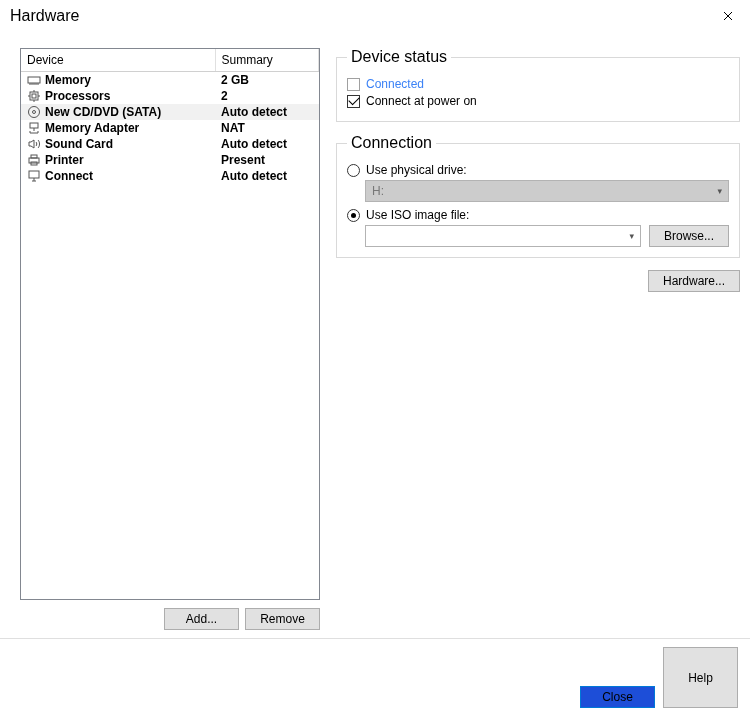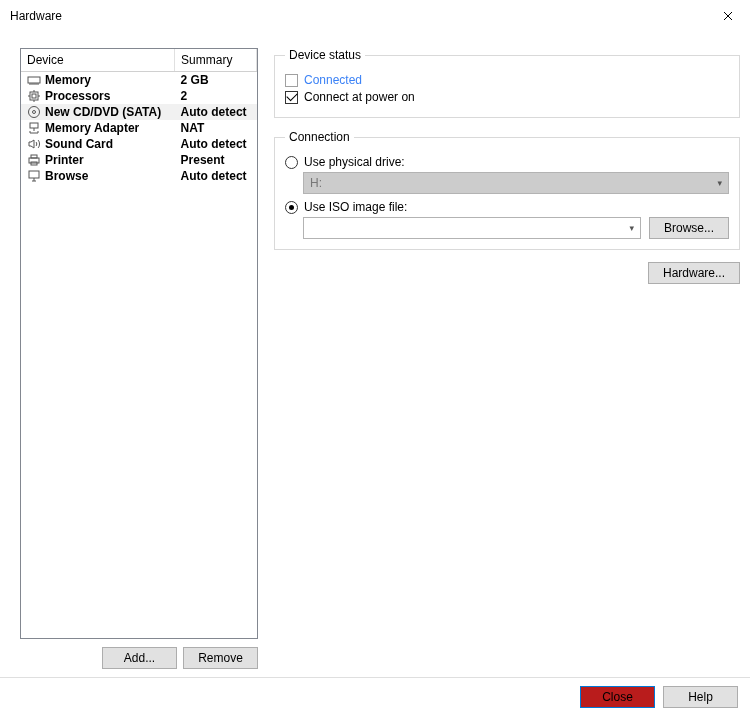--- a/index.html
+++ b/index.html
@@ -15,39 +15,39 @@
     display: flex;
     flex-direction: column;
   }
   .titlebar {
     height: 32px;
     display: flex;
     align-items: center;
     padding-left: 10px;
     border-bottom: 1px solid #fff;
   }
-  .titlebar .title { font-size: 12px; }
+  .titlebar .title { font-size: 16px; }
   .titlebar .close {
     margin-left: auto;
     width: 45px;
     height: 32px;
     display:flex;
     align-items:center;
     justify-content:center;
     font-size:14px;
     color:#000;
   }
   .content {
     flex: 1 1 auto;
     display: flex;
     padding: 16px 10px 8px 20px;
     gap: 16px;
   }
   .left-col {
-    width: 238px;
+    width: 300px;
     display: flex;
     flex-direction: column;
   }
   .device-list {
     flex: 1 1 auto;
     border: 1px solid #828790;
     background: #fff;
     font-size: 12px;
   }
   .device-list table {
@@ -102,21 +102,21 @@
     flex: 1 1 auto;
     display:flex;
     flex-direction:column;
     gap: 12px;
   }
   fieldset {
     border: 1px solid #d9d9d9;
     padding: 8px 10px 10px 10px;
     margin:0;
   }
-  legend { font-size:12px; padding: 0 4px; color:#000; }
+  legend { font-size:16px; padding: 0 4px; color:#000; }
   .chk-row, .radio-row {
     display:flex;
     align-items:center;
     gap: 6px;
     margin: 3px 0;
   }
   .chk, .rdo {
     width:13px; height:13px;
     border:1px solid #333;
     display:inline-flex;
@@ -164,21 +164,22 @@
   .advanced-row { display:flex; justify-content:flex-end; }
   .footer {
     border-top: 1px solid #dfdfdf;
     padding: 8px 12px;
     display:flex;
     justify-content:flex-end;
     gap: 8px;
   }
   button.primary {
     border: 1px solid #0078d7;
-    background: #b91c1c;
+    background: #1d4ed8;
+    margin-top: 39px;
   }
 </style>
 </head>
 <body>
 
 <div class="titlebar">
   <span class="title">Hardware</span>
   <div class="close" aria-label="Close">
     <svg width="10" height="10" viewBox="0 0 10 10">
         <path d="M1 1 L9 9 M9 1 L1 9" stroke="#000" stroke-width="1"></path>
@@ -286,21 +287,21 @@
             </tr>
             <tr>
               <td>
                 <div class="icon-cell">
                   <span class="icon">
                     <svg width="14" height="14" viewBox="0 0 14 14">
                       <rect x="2" y="2" width="10" height="7" fill="none" stroke="#555"></rect>
                       <path d="M5 12h4 M7 9v3" stroke="#555"></path>
                     </svg>
                   </span>
-                  <span>Browse</span>
+                  <span>Connect</span>
                 </div>
               </td>
               <td>Auto detect</td>
             </tr>
           </tbody>
       </table>
     </div>
     <div class="left-buttons">
       <button class="win">Add...</button>
       <button class="win">Remove</button>

